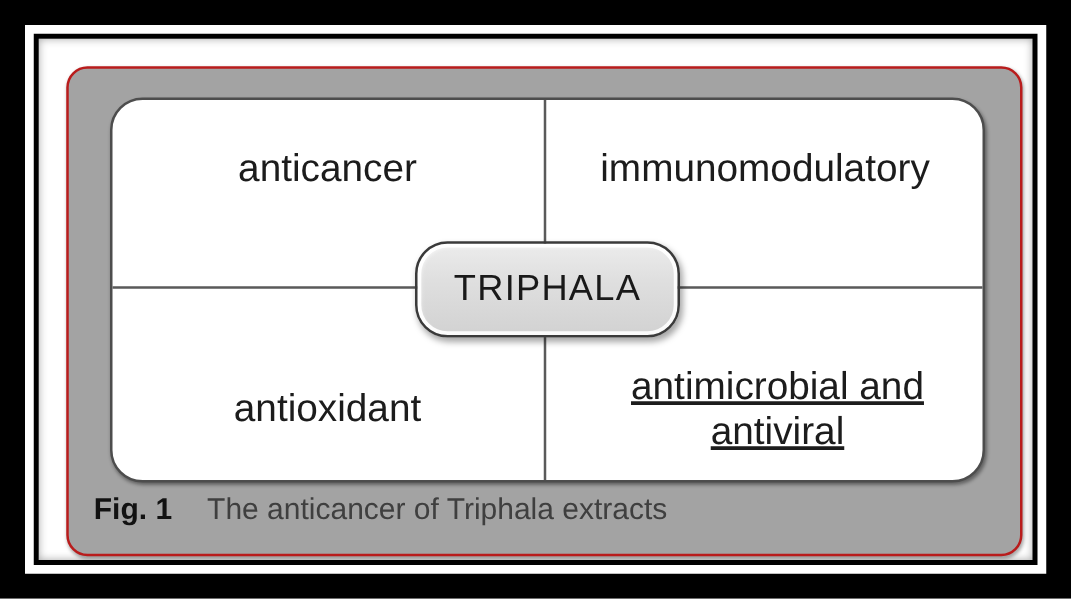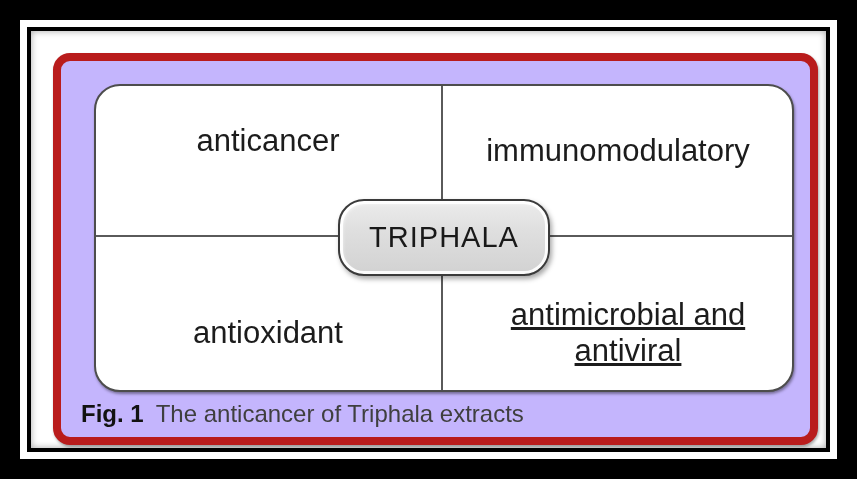--- a/index.html
+++ b/index.html
@@ -30,22 +30,22 @@
     box-shadow: inset 0 0 7px rgba(0,0,0,0.35);
   }
 
   
   .panel {
     position: absolute;
     left: 22px;
     top: 22px;
     width: 765px;
     height: 392px;
-    background: #c4b5fd;
-    border: 8px solid #b91c1c;
+    background: #a3a3a3;
+    border: 2px solid #b91c1c;
     border-radius: 17px;
     box-shadow: 1px 2px 3px rgba(0,0,0,0.35);
     box-sizing: border-box;
   }
 
   
   .quad-box {
     position: absolute;
     left: 33px;
     top: 23px;
@@ -77,21 +77,21 @@
   .quad-label {
     position: absolute;
     transform: translate(-50%, -50%);
     font-size: 31px;
     line-height: 36px;
     color: #1c1c1c;
     text-align: center;
     white-space: nowrap;
   }
   .quad-label.top-left     { left: 172px; top: 55px; }
-  .quad-label.top-right    { left: 522px; top: 55px; margin-top: 10px; }
+  .quad-label.top-right    { left: 522px; top: 55px; }
   .quad-label.bottom-left  { left: 172px; top: 247px; }
   .quad-label.bottom-right { left: 532px; top: 247px; white-space: normal; width: 252px; text-decoration: underline; }
 
   
   .center-node {
     position: absolute;
     left: 242px;
     top: 113px;
     width: 212px;
     height: 77px;
@@ -115,21 +115,21 @@
     position: absolute;
     left: 20px;
     top: 339px;
     font-size: 24px;
     line-height: 28px;
     white-space: nowrap;
   }
   .caption .fig-label {
     font-weight: bold;
     color: #121212;
-    margin-right: 12px;
+    margin-right: 28px;
   }
   .caption .fig-text {
     color: #3f3f3f;
   }
 </style>
 </head>
 <body>
 
 <div class="stage">
   <div class="frame-white-line"></div>

